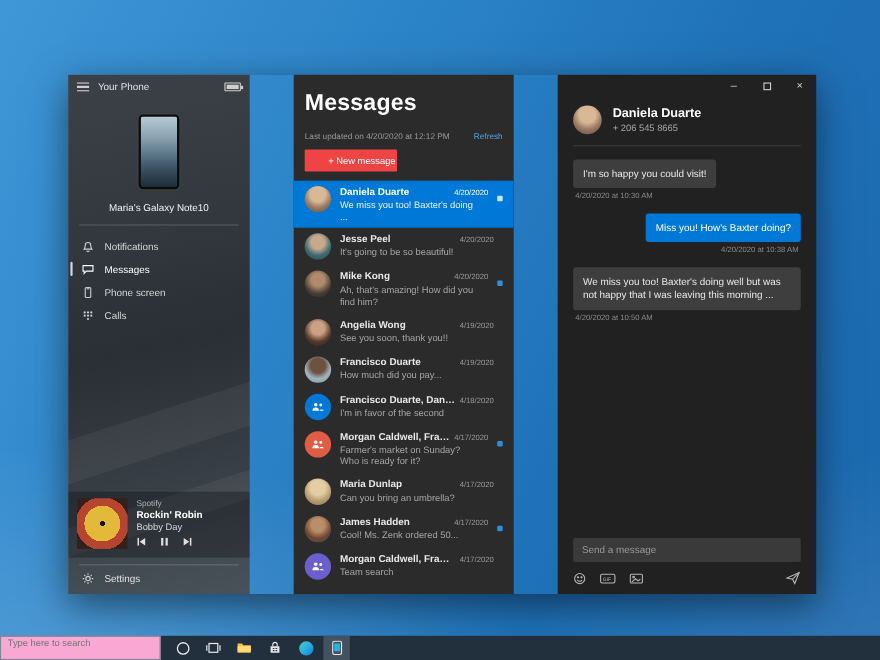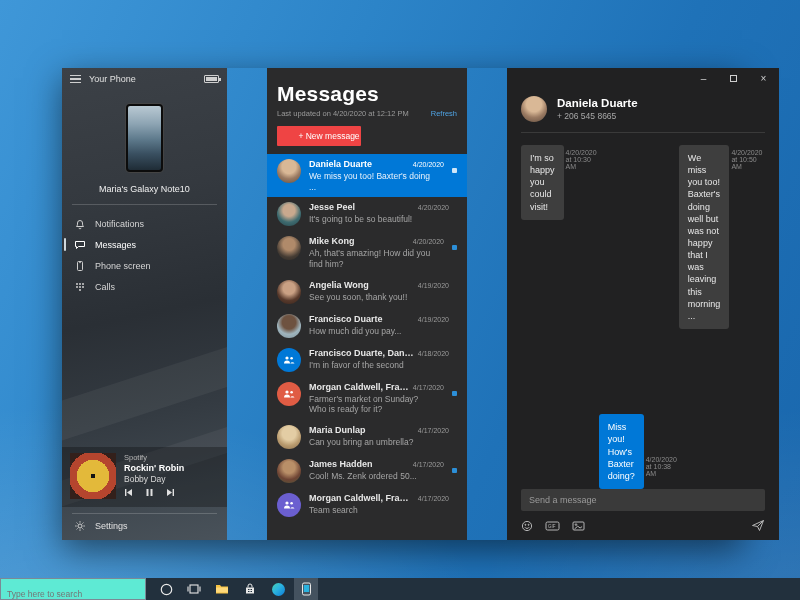--- a/index.html
+++ b/index.html
@@ -57,21 +57,21 @@
   .pl-artist { font-size:8.5px; color:#d8d8d8; margin-top:1px; }
   .pl-controls { display:flex; gap:12px; margin-top:4px; }
   .pl-controls span { cursor:pointer; display:inline-flex; }
   .settings-row { display:flex; align-items:center; gap:9px; padding:6px 12px 8px; cursor:pointer; position:relative; z-index:2; }
   .settings-row .nav-label { font-size:9px; color:#e0e0e0; }
 
   
   .convcol { width:200px; flex:0 0 200px; background:#2b2b2c; display:flex; flex-direction:column; overflow:hidden; }
   .cc-head { padding:14px 10px 0; }
   .cc-title { font-size:21px; font-weight:600; color:#ffffff; letter-spacing:.2px; }
-  .cc-sub { display:flex; justify-content:space-between; align-items:center; margin-top:3px; }
+  .cc-sub { display:flex; justify-content:space-between; align-items:center; margin-top:13px; }
   .cc-updated { font-size:7.5px; color:#9a9a9a; }
   .cc-refresh { font-size:7.5px; color:#4fa3e3; cursor:pointer; }
   .newmsg-btn {
     margin:8px 10px 8px; height:20px; background:#ef4444; color:#fff; border:none;
     font-size:8.5px; font-family:inherit; width:84px; cursor:pointer; border-radius:1px;padding-left:20px;
   }
   .conv-list { flex:1; overflow:hidden; }
   .conv { display:flex; gap:8px; padding:5px 10px; cursor:pointer; align-items:flex-start; }
   .conv.selected { background:#0078d7; }
   .avatar {
@@ -94,40 +94,40 @@
   .thread { flex:1; background:#212122; display:flex; flex-direction:column; position:relative; }
   .win-controls { position:absolute; top:0; right:0; display:flex; z-index:5; }
   .win-btn { width:30px; height:20px; display:flex; align-items:center; justify-content:center; color:#cfcfcf; font-size:10px; cursor:pointer; }
   .win-btn .maxbox { width:7px; height:7px; border:1px solid #cfcfcf; display:block; }
   .th-head { padding:28px 14px 0; }
   .th-contact { display:flex; gap:10px; align-items:center; }
   .th-avatar { width:26px; height:26px; border-radius:50%; background:radial-gradient(circle at 50% 32%, #d9b896 0 34%, #9a7a62 60%, #5f4c3e 100%); }
   .th-name { font-size:11.5px; color:#ffffff; font-weight:bold; }
   .th-phone { font-size:8.5px; color:#a8a8a8; margin-top:2px; }
   .th-divider { height:1px; background:#3a3a3a; margin:10px 0 0; }
-  .msgs { flex:1; padding:12px 14px 0; display:flex; flex-direction:row; overflow:hidden; }
+  .msgs { flex:1; padding:12px 14px 0; display:flex; flex-direction:column; overflow:hidden; }
   .bubble { max-width:215px; font-size:9px; line-height:1.35; padding:7px 9px; border-radius:3px; }
   .bubble.received { background:#3e3e3e; color:#e8e8e8; align-self:flex-start; }
   .bubble.sent { background:#0078d7; color:#ffffff; align-self:flex-end; }
   .stamp { font-size:7px; color:#8a8a8a; margin:4px 2px 12px; }
   .stamp.left { align-self:flex-start; }
   .stamp.right { align-self:flex-end; }
   .composer { padding:0 14px 8px; }
   .composer input {
     width:100%; height:22px; background:#3a3a3a; border:none; border-radius:2px;
     color:#e0e0e0; font-size:9px; font-family:inherit; padding:0 8px; outline:none;
   }
   .composer input::placeholder { color:#9a9a9a; }
   .comp-icons { display:flex; align-items:center; gap:12px; margin-top:8px; }
   .comp-icons .spacer { flex:1; }
   .icon-btn { cursor:pointer; display:inline-flex; }
 
   
   .taskbar { position:absolute; left:0; bottom:0; width:800px; height:22px; background:#22303d; display:flex; align-items:stretch; }
-  .tb-search { width:146px; background:#5eead4; display:flex; align-items:flex-end; border:1px solid #7a8a96; }
+  .tb-search { width:146px; background:#f9a8d4; display:flex; align-items:flex-start; border:1px solid #7a8a96; }
   .tb-search input { width:100%; border:none; background:transparent; font-size:8.5px; font-family:inherit; color:#444; padding:0 6px; outline:none; }
   .tb-icons { display:flex; align-items:center; gap:4px; padding-left:8px; }
   .tb-ico { width:24px; height:22px; display:flex; align-items:center; justify-content:center; cursor:pointer; }
   .tb-ico.active { background:#44525f; }
   .edge-circle { width:13px; height:13px; border-radius:50%; background:linear-gradient(135deg,#49d2b0 0%, #2bb3e0 45%, #0d7bd7 100%); }
 </style>
 </head>
 <body>
 
 <div class="desktop">

